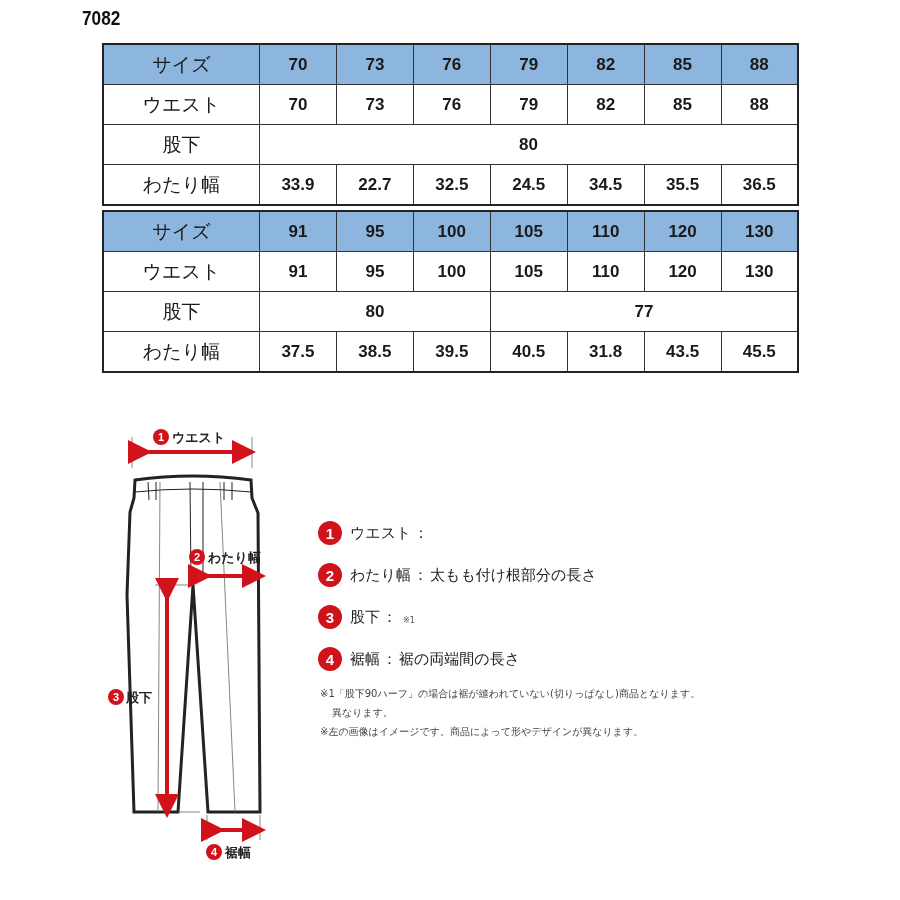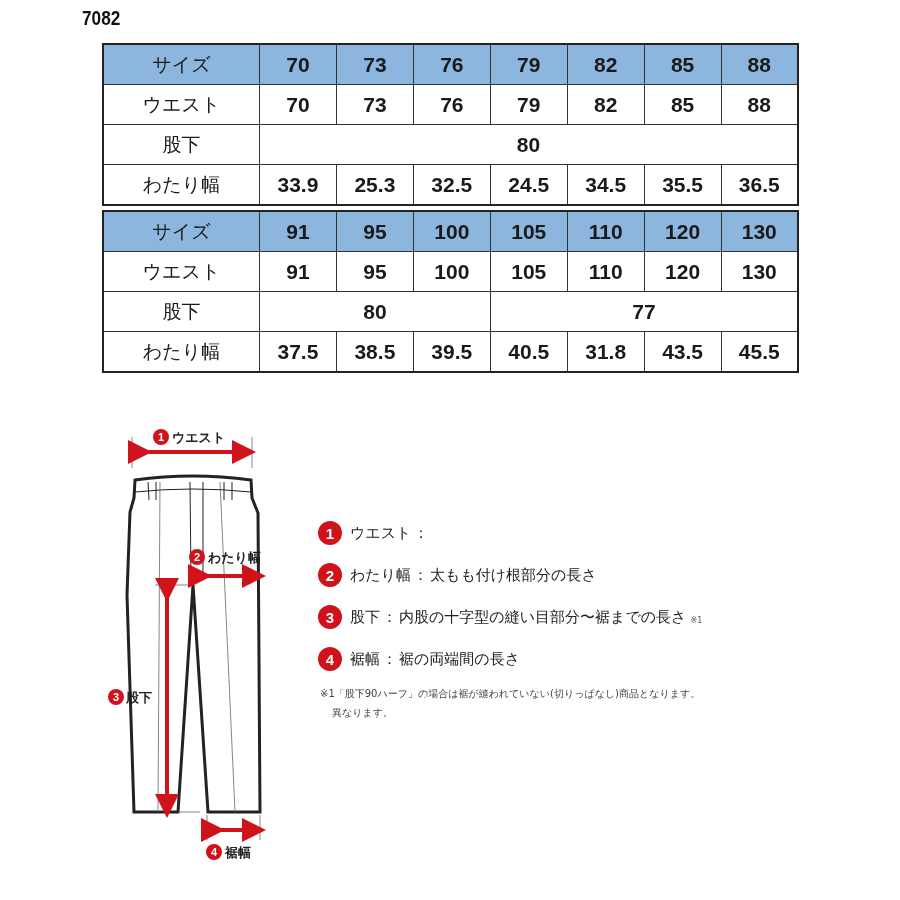--- a/index.html
+++ b/index.html
@@ -3,21 +3,21 @@
 <meta charset="utf-8">
 <style>
   html, body { margin: 0; padding: 0; background: #ffffff; }
   body { width: 900px; height: 900px; position: relative; overflow: hidden;
          font-family: "DejaVu Sans", "Liberation Sans", sans-serif; color: #1a1a1a; }
   .model { position: absolute; left: 82px; top: 6px; font-family: "Liberation Sans", sans-serif;
            font-weight: bold; font-size: 21px; letter-spacing: 0px; transform: scaleX(0.82); transform-origin: left top; color: #111; }
   table.size { position: absolute; left: 102px; width: 697px; border-collapse: collapse;
                border: 2px solid #222; table-layout: fixed; }
   table.size td { border: 1.5px solid #333; height: 39px; text-align: center; vertical-align: middle;
-                  font-family: "Liberation Sans", sans-serif; font-weight: bold; font-size: 21px; color: #1a1a1a; padding: 0; }
+                  font-family: "Liberation Sans", sans-serif; font-weight: bold; font-size: 17px; color: #1a1a1a; padding: 0; }
   table.size td.label { font-family: "DejaVu Sans", sans-serif; font-weight: normal; font-size: 19px; width: 155px; }
   table.size tr.head td { background: #8db6de; }
   table.size tr.head td.label { font-weight: normal; }
   #t1 { top: 43px; }
   #t2 { top: 210px; }
 
   .diagram { position: absolute; left: 90px; top: 420px; width: 200px; height: 450px; }
   .legend { position: absolute; left: 318px; top: 512px; width: 520px; }
   .legend-item { display: flex; align-items: center; height: 42px; font-size: 15px; color: #222; }
   .badge { width: 24px; height: 24px; border-radius: 50%; background: #d0121b; color: #fff;
@@ -55,21 +55,21 @@
     <td>85</td>
     <td>88</td>
   </tr>
   <tr>
     <td class="label">股下</td>
     <td colspan="7">80</td>
   </tr>
   <tr>
     <td class="label">わたり幅</td>
     <td>33.9</td>
-    <td>25.3</td>
+    <td>22.7</td>
     <td>32.5</td>
     <td>24.5</td>
     <td>34.5</td>
     <td>35.5</td>
     <td>36.5</td>
   </tr>
 </tbody>
   </table>
 
 <table class="size" id="t2">
@@ -176,27 +176,27 @@
   <div class="legend-item">
     <span class="badge">2</span>
     <span>わたり幅</span>
     <span class="sep">：</span>
     <span>太もも付け根部分の長さ</span>
   </div>
   <div class="legend-item">
     <span class="badge">3</span>
     <span>股下</span>
     <span class="sep">：</span>
-    <span>内股の十字型の縫い目部分〜裾までの長さ</span>
     <span class="note-ref">※1</span>
   </div>
   <div class="legend-item">
     <span class="badge">4</span>
     <span>裾幅</span>
     <span class="sep">：</span>
     <span>裾の両端間の長さ</span>
   </div>
 </div>
 
 <div class="notes">
   <div>※1「股下90ハーフ」の場合は裾が縫われていない(切りっぱなし)商品となります。</div>
   <div class="indent">異なります。</div>
+  <div>※左の画像はイメージです。商品によって形やデザインが異なります。</div>
 </div>
 
 </body></html>

